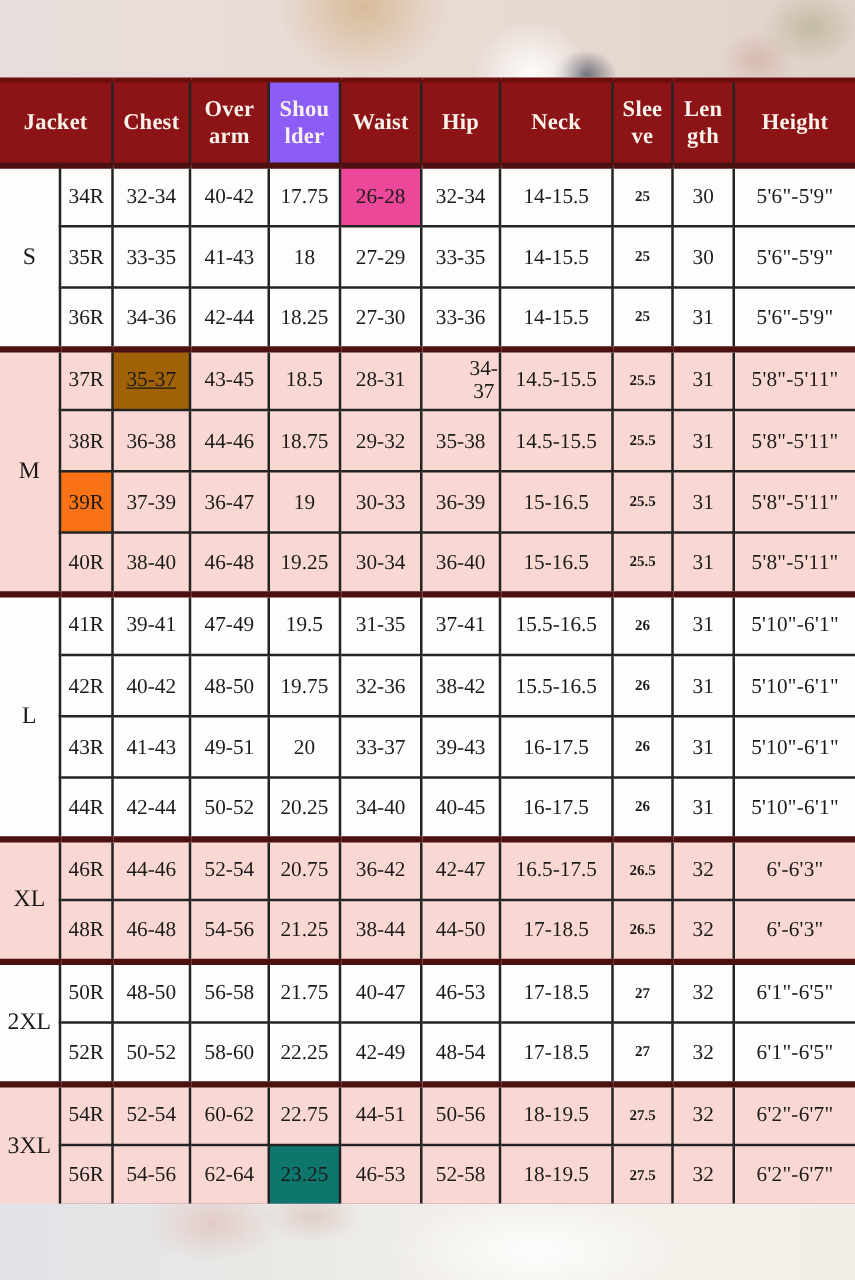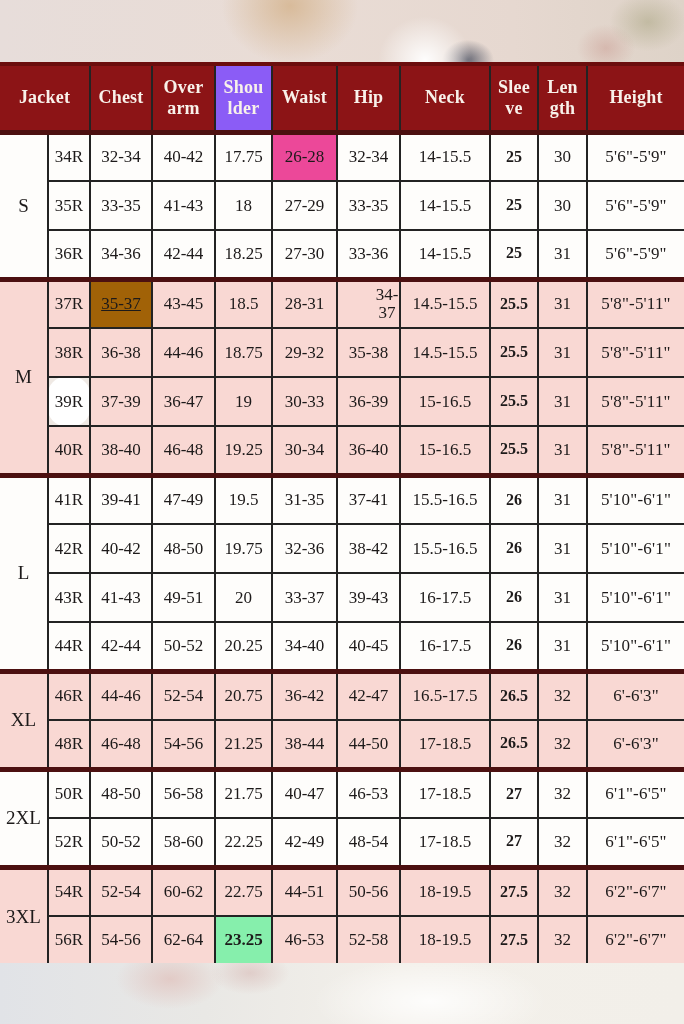--- a/index.html
+++ b/index.html
@@ -39,21 +39,21 @@
   thead th{
     color:#f8f1ea;font-weight:bold;font-size:18px;line-height:1.15;
     white-space:pre-line;letter-spacing:.2px;
     border-top:4px solid #6b0d0d;border-bottom:5px solid #4c1010;
   }
   .chart th:first-child, td.sizecell{border-left:none;}
   .chart th:last-child, td.lastcol{border-right:none;margin-left:44px;}
   td.group-top{border-top:5px solid #4c1010;}
   tbody tr:last-child td{border-bottom:4px solid #701a75;}
   td.sizecell{font-size:19px;}
-  td.sleeve{font-weight:bold;font-size:16px;}
+  td.sleeve{font-weight:bold;font-size:12px;}
   td.heightcol{letter-spacing:.2px;}
 </style>
 </head>
 <body>
 
 <div class="stage">
   <div class="photo-top"></div>
   <table class="chart">
     <colgroup>
         <col style="width: 48px;">
@@ -143,21 +143,21 @@
           <td style="background: rgb(249, 216, 211);">44-46</td>
           <td style="background: rgb(249, 216, 211);">18.75</td>
           <td style="background: rgb(249, 216, 211);">29-32</td>
           <td style="background: rgb(249, 216, 211);">35-38</td>
           <td style="background: rgb(249, 216, 211);">14.5-15.5</td>
           <td class="sleeve" style="background: rgb(249, 216, 211);">25.5</td>
           <td style="background: rgb(249, 216, 211);">31</td>
           <td class="lastcol heightcol" style="background: rgb(249, 216, 211);">5'8"-5'11"</td>
         </tr>
         <tr>
-          <td style="background: #ffffff; border-radius: 17px;">39R</td>
+          <td style="background: #f97316;">39R</td>
           <td style="background: rgb(249, 216, 211);">37-39</td>
           <td style="background: rgb(249, 216, 211);">36-47</td>
           <td style="background: rgb(249, 216, 211);">19</td>
           <td style="background: rgb(249, 216, 211);">30-33</td>
           <td style="background: rgb(249, 216, 211);">36-39</td>
           <td style="background: rgb(249, 216, 211);">15-16.5</td>
           <td class="sleeve" style="background: rgb(249, 216, 211);">25.5</td>
           <td style="background: rgb(249, 216, 211);">31</td>
           <td class="lastcol heightcol" style="background: rgb(249, 216, 211);">5'8"-5'11"</td>
         </tr>
@@ -282,21 +282,21 @@
           <td class="group-top" style="background: rgb(249, 216, 211);">50-56</td>
           <td class="group-top" style="background: rgb(249, 216, 211);">18-19.5</td>
           <td class="group-top sleeve" style="background: rgb(249, 216, 211);">27.5</td>
           <td class="group-top" style="background: rgb(249, 216, 211);">32</td>
           <td class="group-top lastcol heightcol" style="background: rgb(249, 216, 211);">6'2"-6'7"</td>
         </tr>
         <tr>
           <td style="background: rgb(249, 216, 211);">56R</td>
           <td style="background: rgb(249, 216, 211);">54-56</td>
           <td style="background: rgb(249, 216, 211);">62-64</td>
-          <td style="background: #86efac; font-weight: bold;">23.25</td>
+          <td style="background: #0f766e;">23.25</td>
           <td style="background: rgb(249, 216, 211);">46-53</td>
           <td style="background: rgb(249, 216, 211);">52-58</td>
           <td style="background: rgb(249, 216, 211);">18-19.5</td>
           <td class="sleeve" style="background: rgb(249, 216, 211);">27.5</td>
           <td style="background: rgb(249, 216, 211);">32</td>
           <td class="lastcol heightcol" style="background: rgb(249, 216, 211);">6'2"-6'7"</td>
         </tr>
       </tbody>
   </table>
   <div class="photo-bottom"></div>

